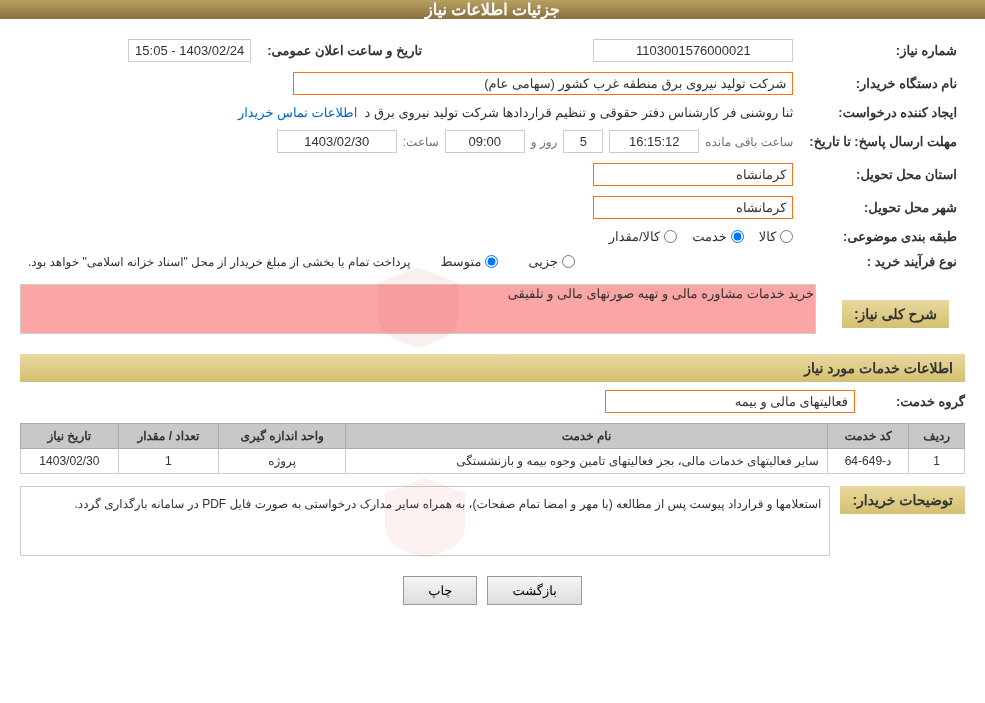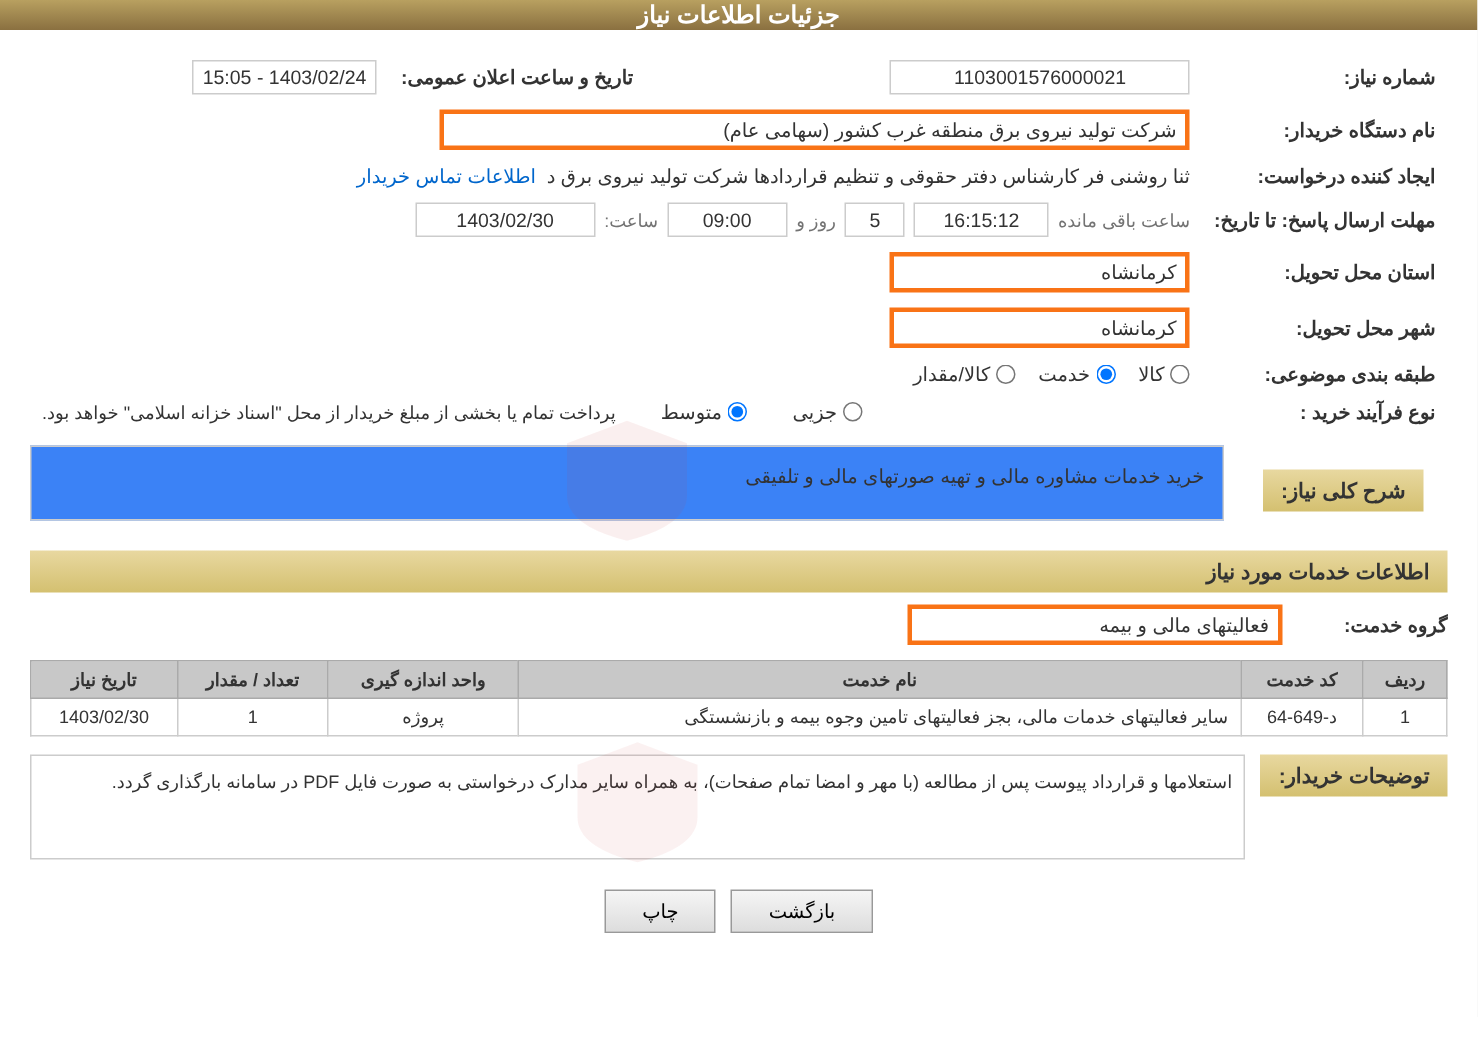--- a/index.html
+++ b/index.html
@@ -40,21 +40,21 @@
       font-weight: bold;
       color: #333;
       white-space: nowrap;
       text-align: right;
       width: 130px;
     }
     .value-cell {
       text-align: right;
     }
     .input-box {
-      border: 3px solid #f97316;
+      border: 1px solid #f97316;
       padding: 3px 6px;
       background: #fff;
       display: inline-block;
       min-width: 200px;
       text-align: right;
     }
     .input-wide {
       min-width: 350px;
     }
     .number-display {
@@ -278,21 +278,21 @@
               <span>جزیی</span>
             </div>
           </div>
         </td>
       </tr>
     </tbody>
       </table>
 
     <div style="display:flex; align-items:flex-start; gap:10px; margin-bottom:10px;">
       <div class="section-header" style="margin:16px; padding: 6px 12px; font-size:14px; background: linear-gradient(to bottom, #e8d8a0, #d4c070); white-space:nowrap;">شرح کلی نیاز:</div>
-      <div style="flex:1; border:1px solid #ccc; padding:12px; background:#3b82f6; position:relative; min-height:50px;">
+      <div style="flex:1; border:1px solid #ccc; padding:1px; background:#fca5a5; position:relative; min-height:50px;">
         
         <div style="position:absolute; top:50%; left:50%; transform:translate(-50%,-50%); opacity:0.08; pointer-events:none;">
           <svg width="120" height="90" viewBox="0 0 120 90">
             <path d="M60 5 L100 20 L100 55 Q100 75 60 85 Q20 75 20 55 L20 20 Z" fill="#cc4444"></path>
             <text x="60" y="55" text-anchor="middle" font-size="18" fill="#cc4444" font-weight="bold">ANA</text>
           </svg>
         </div>
         <span>خرید خدمات مشاوره مالی و تهیه صورتهای مالی و تلفیقی</span>
       </div>
     </div>

